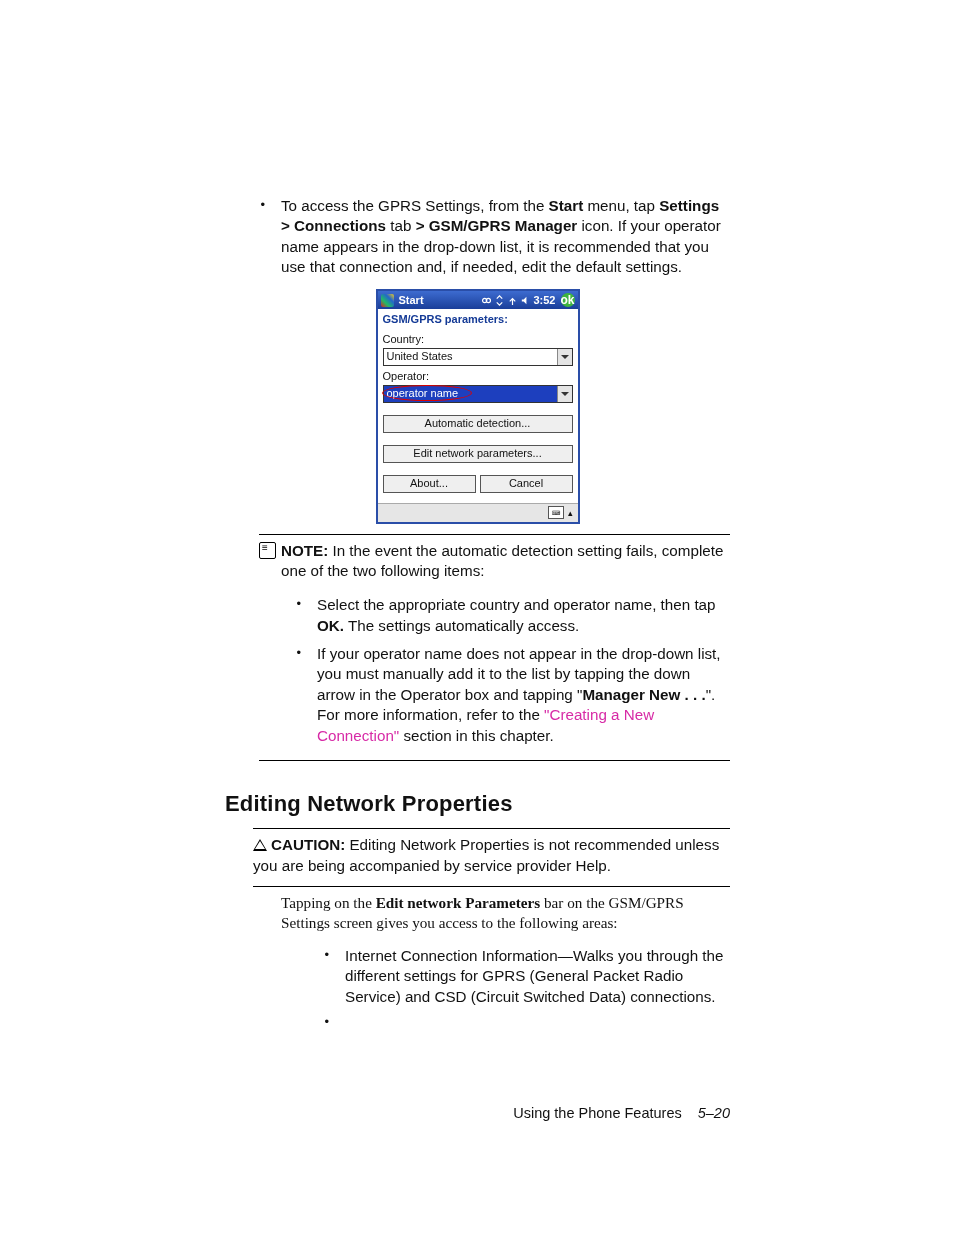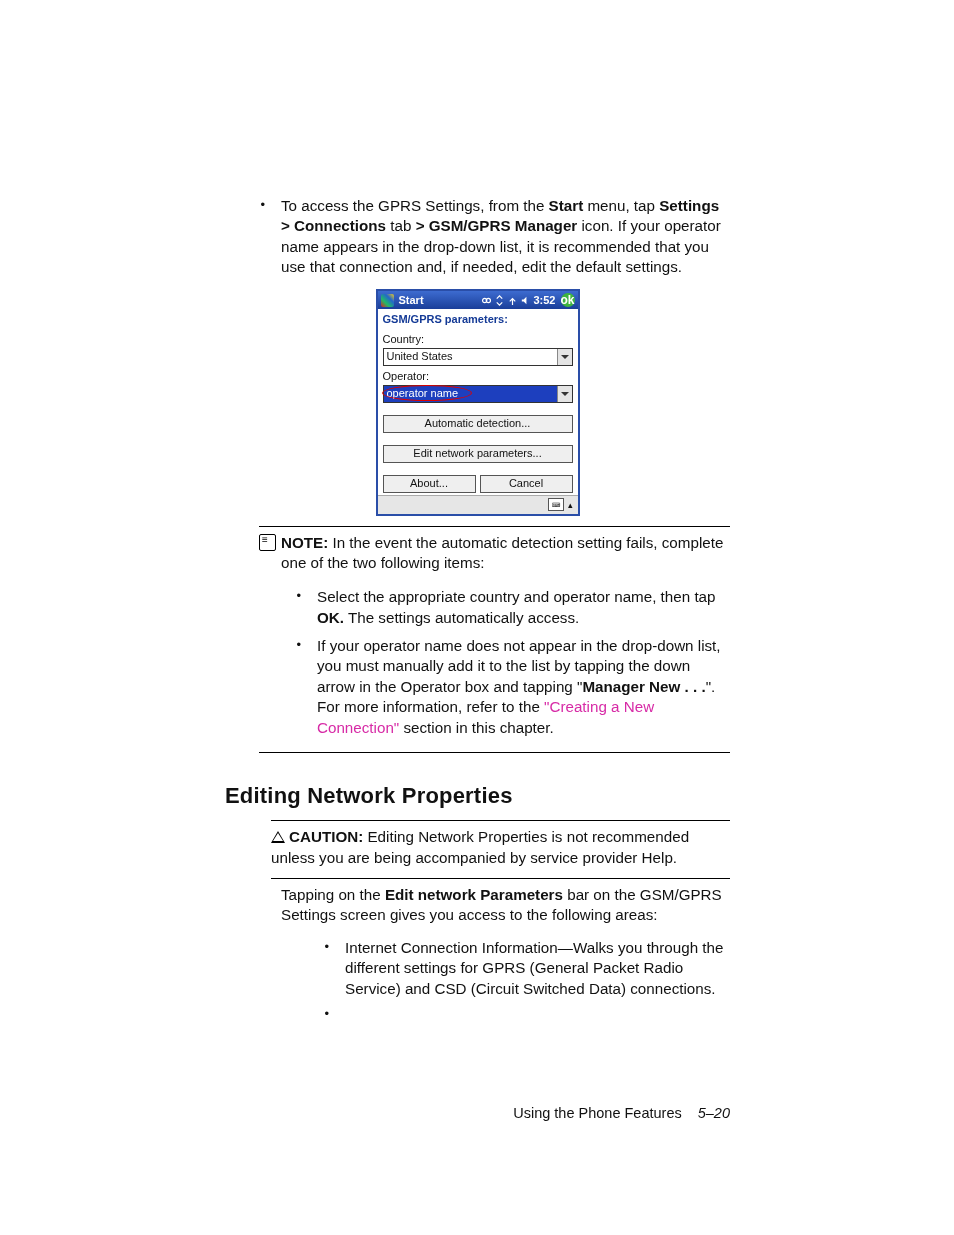--- a/index.html
+++ b/index.html
@@ -61,21 +61,21 @@
     margin-right: 3px;
   }
   .ss-spacer { flex: 1; }
   .ss-ic { width: 11px; height: 11px; }
   .ss-ok {
     width: 14px; height: 14px; border-radius: 50%;
     background: #3fb33f; color: #fff; font-size: 12px;
     display: flex; align-items: center; justify-content: center;
     font-weight: 700; margin-left: 3px;
   }
-  .ss-body { padding: 3px 5px 2px 5px; }
+  .ss-body { padding: 3px 5px 10px 5px; }
   .ss-heading { color: #143a96; font-weight: 700; margin-bottom: 5px; }
   .ss-label { margin-top: 3px; }
   .ss-select {
     border: 1px solid #333;
     height: 16px;
     display: flex; align-items: flex-start;
     padding: 0 2px 0 3px;
     margin-top: 1px;
     position: relative;
   }
@@ -144,21 +144,21 @@
   }
   .sub-bullets .bullet-row .bullet-dot { flex: 0 0 42px; }
   .link { color: #d72aa6; }
   .h2 {
     font-family: "Segoe UI Light", "Helvetica Neue Light", Arial, sans-serif;
     font-weight: 700;
     font-size: 22px;
     margin: 28px 0 6px 0;
     letter-spacing: 0.2px;
   }
-  .caution-block { margin-left: 46px; margin-top: 2px; }
+  .caution-block { margin-left: 28px; margin-top: 2px; }
   .caution-icon {
     display: inline-block;
     width: 14px; height: 12px;
     position: relative;
     vertical-align: -1px;
     margin-right: 4px;
   }
   .caution-icon::before {
     content: "";
     position: absolute; left: 0; top: 0;
@@ -169,20 +169,21 @@
   .caution-icon::after {
     content: "";
     position: absolute; left: 2px; top: 2px;
     border-left: 5px solid transparent;
     border-right: 5px solid transparent;
     border-bottom: 8px solid #fff;
   }
   .plain-para {
     margin-left: 56px;
     margin-top: 4px;
+    font-family: Liberation Serif, serif;
   }
   .sub-bullets2 {
     margin-top: 12px;
     margin-left: 56px;
   }
   .sub-bullets2 .bullet-row .bullet-dot { flex: 0 0 48px; }
   .footer {
     position: absolute;
     right: 0;
     top: 908px;

